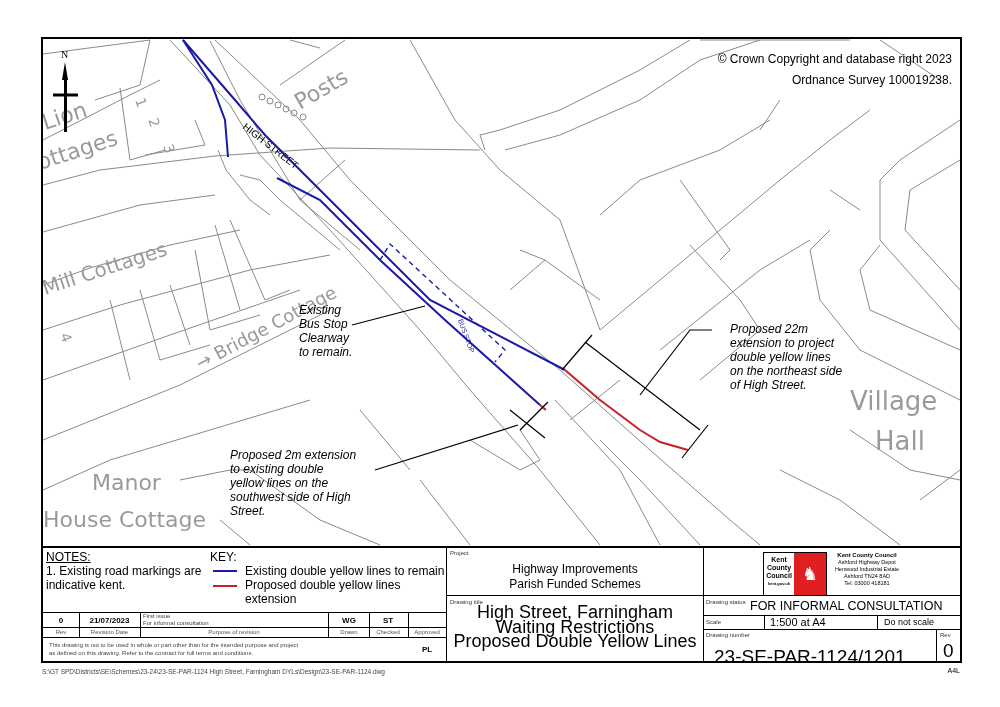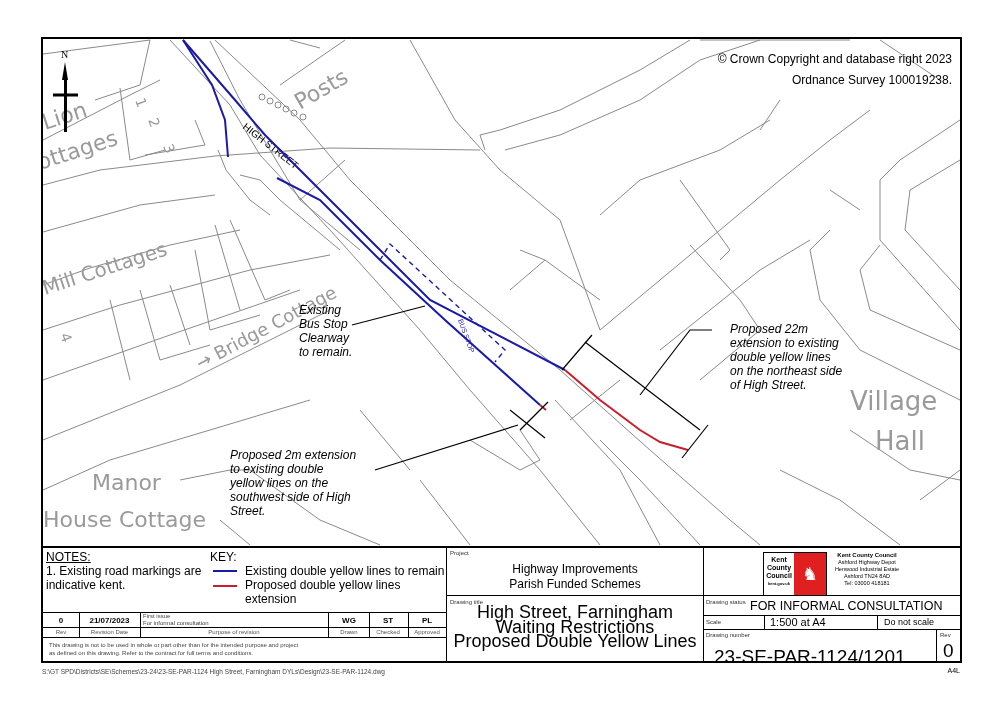--- a/index.html
+++ b/index.html
@@ -146,21 +146,21 @@
 </div>
 
 <div class="label" style="left:299px;top:303px;">
   <div>Existing</div>
   <div>Bus Stop</div>
   <div>Clearway</div>
   <div>to remain.</div>
 </div>
 <div class="label" style="left:730px;top:322px;">
   <div>Proposed 22m</div>
-  <div>extension to existing</div>
+  <div>extension to project</div>
   <div>double yellow lines</div>
   <div>on the northeast side</div>
   <div>of High Street.</div>
 </div>
 <div class="label" style="left:230px;top:448px;">
   <div>Proposed 2m extension</div>
   <div>to existing double</div>
   <div>yellow lines on the</div>
   <div>southwest side of High</div>
   <div>Street.</div>
@@ -180,21 +180,21 @@
     <div style="position:absolute;left:202px;top:44px;">extension</div>
   </div>
 
   <div class="cell" style="left:0;top:64px;width:403px;height:16px;border-top:1px solid #000;border-bottom:1px solid #000;font-size:8px;">
     <div style="position:absolute;left:0;width:36px;height:100%;border-right:1px solid #000;text-align:center;line-height:15px;font-weight:bold;">0</div>
     <div style="position:absolute;left:36px;width:61px;height:100%;border-right:1px solid #000;text-align:center;line-height:15px;font-weight:bold;">21/07/2023</div>
     <div style="position:absolute;left:100px;top:0;font-size:6px;color:#444;line-height:7px;">First issue</div>
     <div style="position:absolute;left:100px;top:7px;font-size:6px;color:#444;line-height:7px;">For informal consultation</div>
     <div style="position:absolute;left:285px;width:40px;height:100%;border-left:1px solid #000;border-right:1px solid #000;text-align:center;line-height:15px;font-weight:bold;">WG</div>
     <div style="position:absolute;left:325px;width:40px;height:100%;border-right:1px solid #000;text-align:center;line-height:15px;font-weight:bold;">ST</div>
-    <div style="position:absolute;left:365px;width:38px;height:100%;text-align:center;line-height:15px;font-weight:bold;">PL</div>
+    <div style="position:absolute;left:365px;width:38px;height:100%;text-align:center;line-height:15px;font-weight:bold;margin-top:29px;">PL</div>
   </div>
   <div class="cell" style="left:0;top:80px;width:403px;height:10px;border-bottom:1px solid #000;font-size:6px;color:#555;line-height:9px;">
     <div style="position:absolute;left:0;width:36px;text-align:center;border-right:1px solid #000;height:100%;">Rev</div>
     <div style="position:absolute;left:36px;width:61px;text-align:center;border-right:1px solid #000;height:100%;">Revision Date</div>
     <div style="position:absolute;left:97px;width:188px;text-align:center;">Purpose of revision</div>
     <div style="position:absolute;left:285px;width:40px;text-align:center;border-left:1px solid #000;border-right:1px solid #000;height:100%;">Drawn</div>
     <div style="position:absolute;left:325px;width:40px;text-align:center;border-right:1px solid #000;height:100%;">Checked</div>
     <div style="position:absolute;left:365px;width:38px;text-align:center;">Approved</div>
   </div>
   <div class="cell" style="left:6px;top:93px;font-size:6px;color:#444;line-height:8px;">

